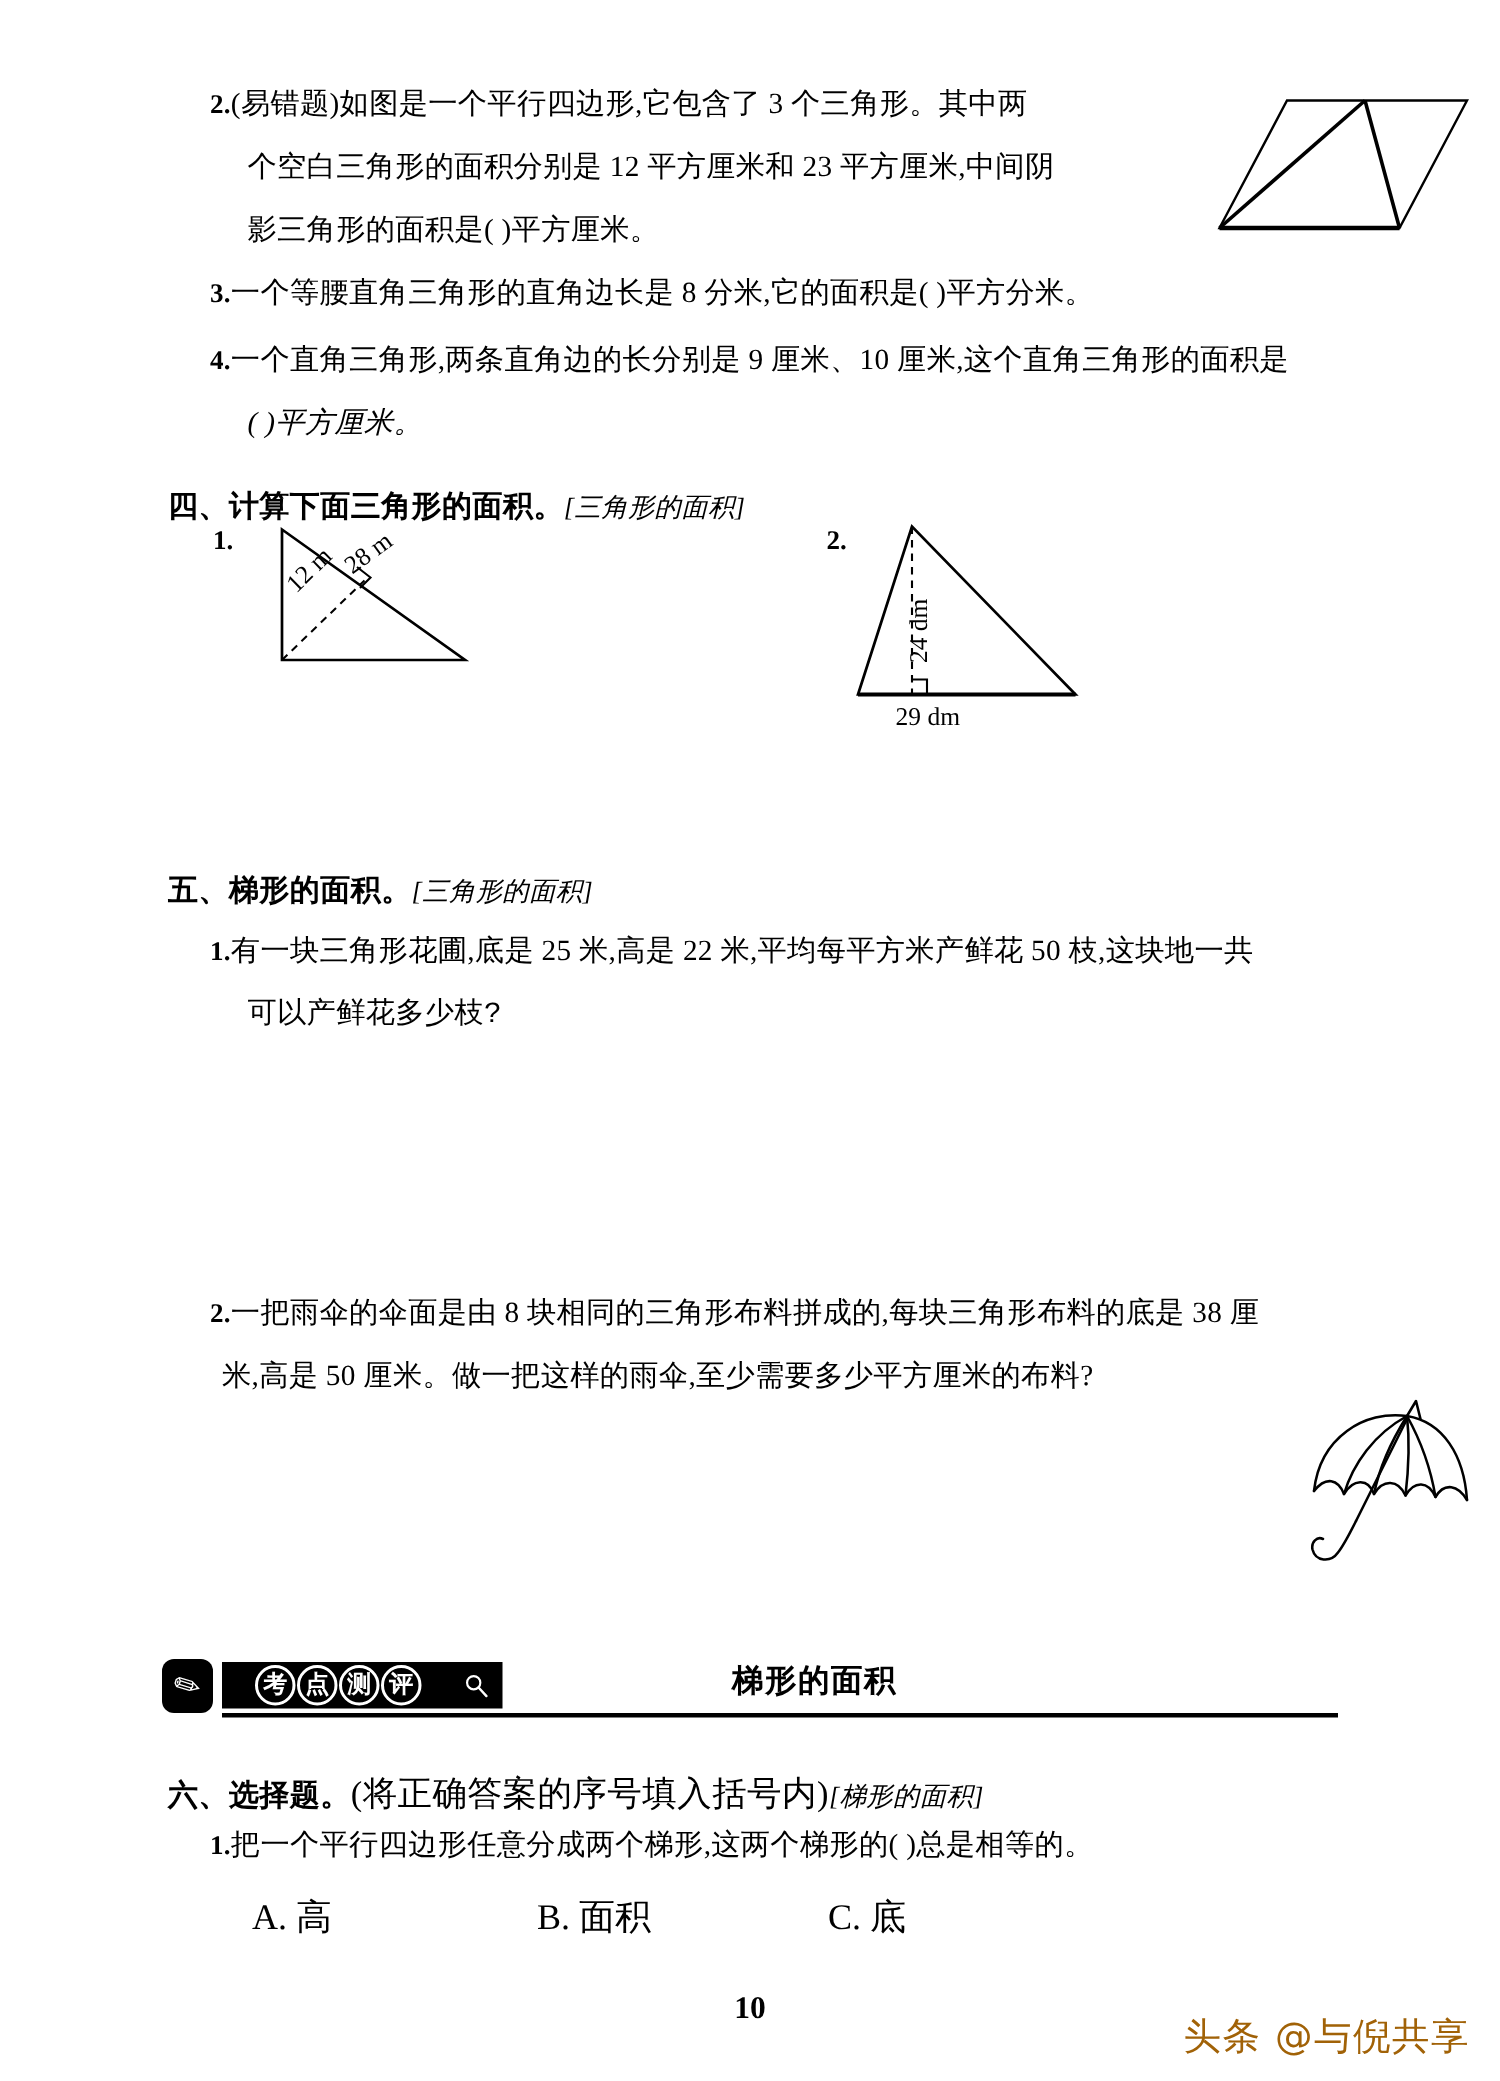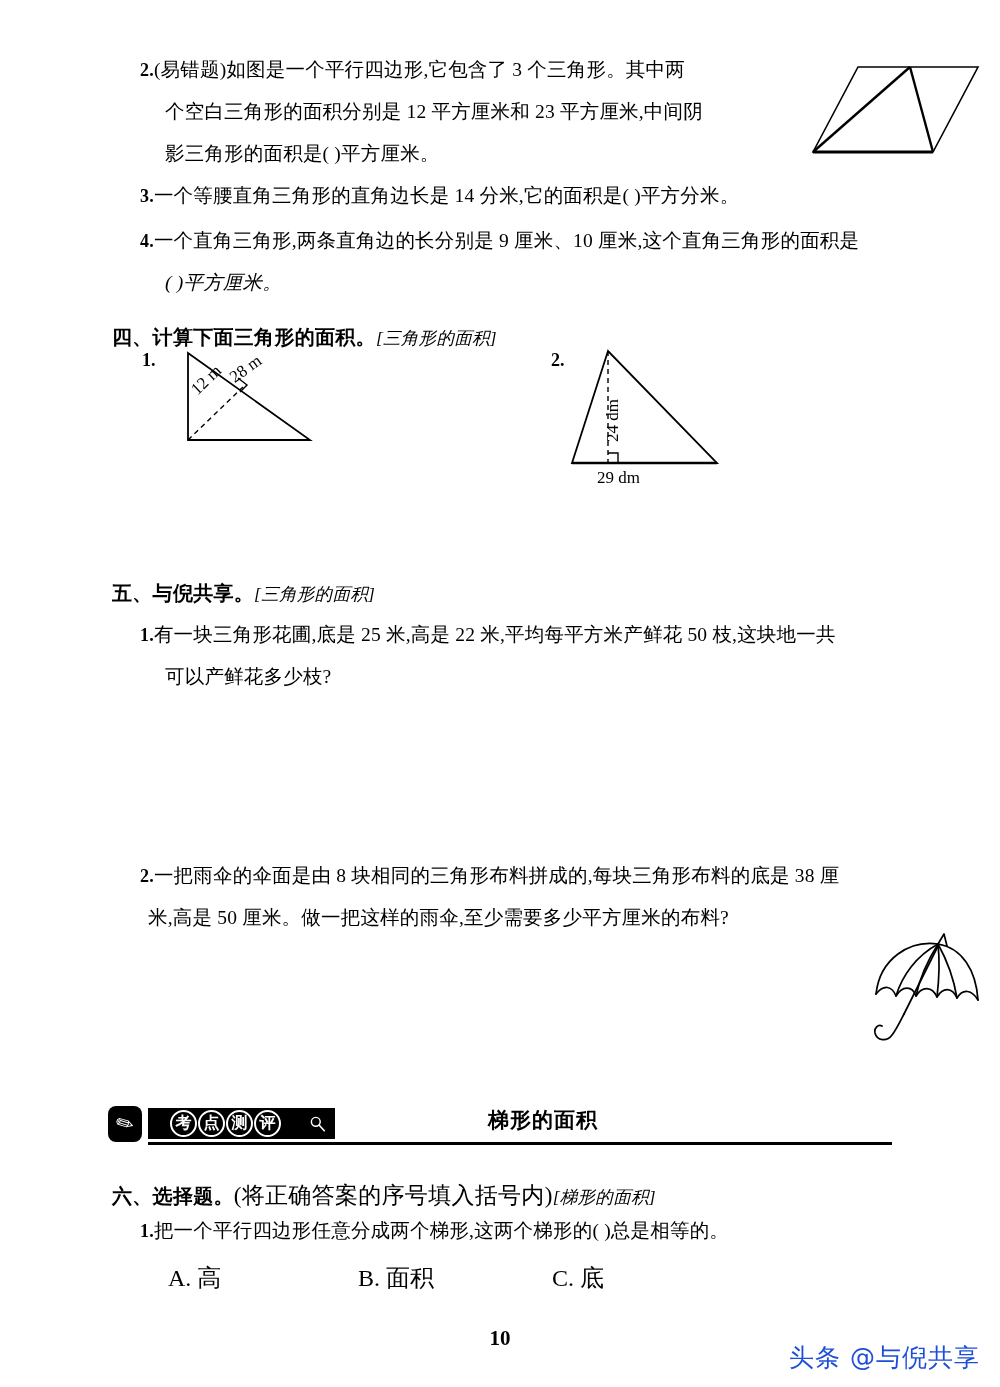--- a/index.html
+++ b/index.html
@@ -155,21 +155,21 @@
     width: 1000px;
     text-align: center;
     font-size: 21px;
     font-weight: bold;
   }
   .watermark {
     position: absolute;
     right: 20px;
     top: 1341px;
     font-size: 25px;
-    color: #1d4ed8;
+    color: #a16207;
     font-family: "DejaVu Sans", sans-serif;
     letter-spacing: 1px;
     white-space: nowrap;
   }
   .choices {
     position: absolute;
     font-size: 24px;
     white-space: nowrap;
   }
 </style>
@@ -187,21 +187,21 @@
   <div class="fig" style="left:793px; top:52px;">
     <svg width="200" height="110" viewBox="0 0 200 110">
       <polygon points="20,100 65,15 185,15 140,100" fill="none" stroke="#000" stroke-width="1.6"></polygon>
       <line x1="20" y1="100" x2="117" y2="15" stroke="#000" stroke-width="2.4"></line>
       <line x1="117" y1="15" x2="140" y2="100" stroke="#000" stroke-width="2.4"></line>
       <line x1="20" y1="100" x2="140" y2="100" stroke="#000" stroke-width="3"></line>
     </svg>
   </div>
 
   <div class="q-line" style="left:140px; top:186px;">
-    <span class="num">3.</span><span>一个等腰直角三角形的直角边长是 14 分米,它的面积是(          )平方分米。</span>
+    <span class="num">3.</span><span>一个等腰直角三角形的直角边长是 8 分米,它的面积是(          )平方分米。</span>
   </div>
 
   <div class="q-line" style="left:140px; top:231px;">
     <span class="num">4.</span><span>一个直角三角形,两条直角边的长分别是 9 厘米、10 厘米,这个直角三角形的面积是</span>
   </div>
   <div class="q-line" style="left:165px; top:273px;font-style:italic;">(          )平方厘米。</div>
 
   <div class="sec-head" style="left:112px; top:324px;">
     <span>四、计算下面三角形的面积。</span><span class="tag">[三角形的面积]</span>
   </div>
@@ -226,27 +226,27 @@
       <polygon points="48,6 12,118 157,118" fill="none" stroke="#000" stroke-width="1.8"></polygon>
       <line x1="48" y1="6" x2="48" y2="118" stroke="#000" stroke-width="1.4" stroke-dasharray="5,4"></line>
       <polyline points="48,108 58,108 58,118" fill="none" stroke="#000" stroke-width="1.4"></polyline>
       <line x1="12" y1="118" x2="157" y2="118" stroke="#000" stroke-width="2.6"></line>
     </svg>
   </div>
   <div class="figlabel" style="left:603px; top:442px; transform:rotate(-90deg); transform-origin:left top;">24 dm</div>
   <div class="figlabel" style="left:597px; top:468px;">29 dm</div>
 
   <div class="sec-head" style="left:112px; top:580px;">
-    <span>五、与倪共享。</span><span class="tag">[三角形的面积]</span>
+    <span>五、梯形的面积。</span><span class="tag">[三角形的面积]</span>
   </div>
 
   <div class="q-line" style="left:140px; top:625px;">
     <span class="num">1.</span><span>有一块三角形花圃,底是 25 米,高是 22 米,平均每平方米产鲜花 50 枝,这块地一共</span>
   </div>
-  <div class="q-line" style="left:165px; top:667px;">可以产鲜花多少枝?</div>
+  <div class="q-line" style="left:165px; top:667px;font-family:Liberation Mono, monospace;">可以产鲜花多少枝?</div>
 
   <div class="q-line" style="left:140px; top:866px;">
     <span class="num">2.</span><span>一把雨伞的伞面是由 8 块相同的三角形布料拼成的,每块三角形布料的底是 38 厘</span>
   </div>
   <div class="q-line" style="left:148px; top:908px;font-family:Liberation Serif, serif;">米,高是 50 厘米。做一把这样的雨伞,至少需要多少平方厘米的布料?</div>
 
   <div class="fig" style="left:858px; top:932px;">
     <svg width="136" height="118" viewBox="0 0 136 118">
       <g fill="none" stroke="#000" stroke-width="1.7" stroke-linecap="round" stroke-linejoin="round">
 

